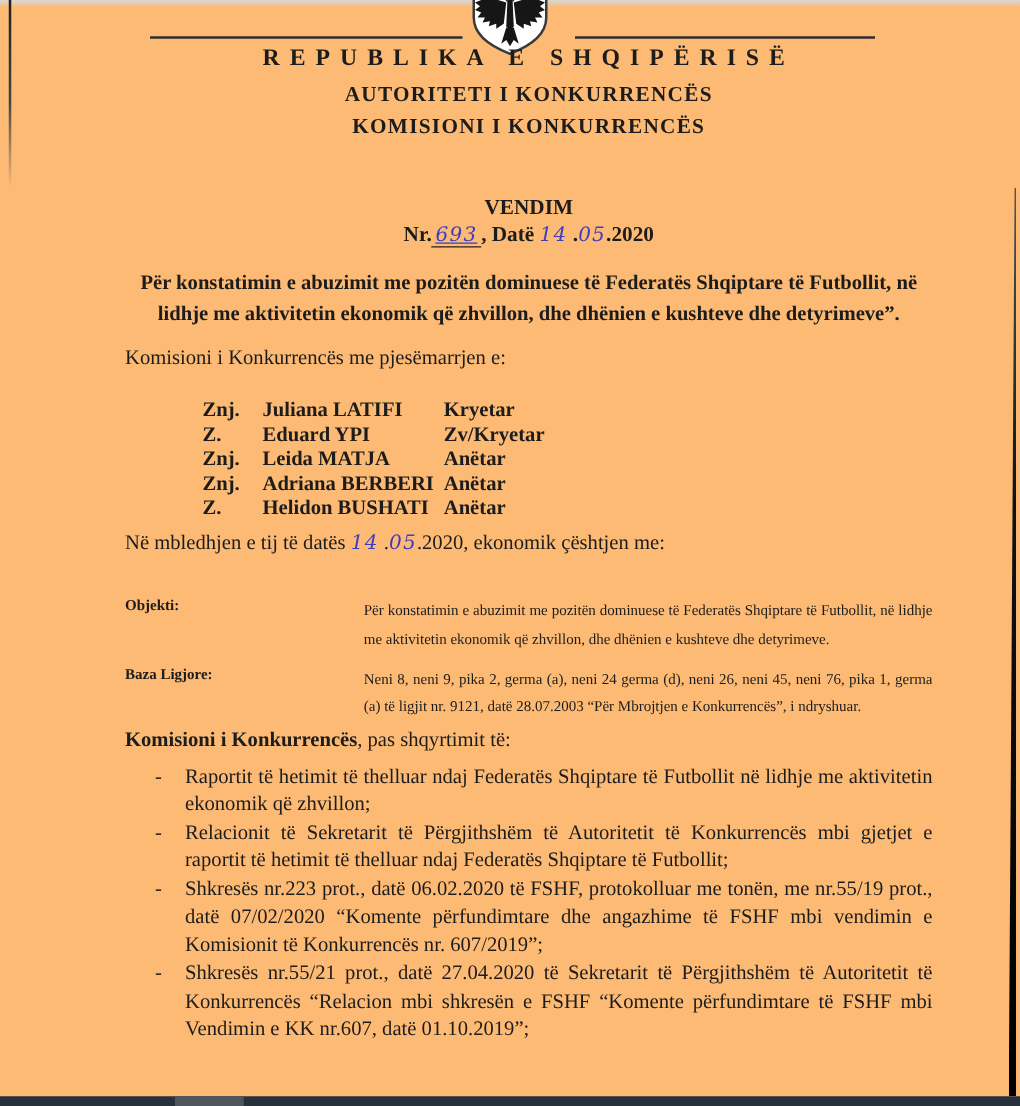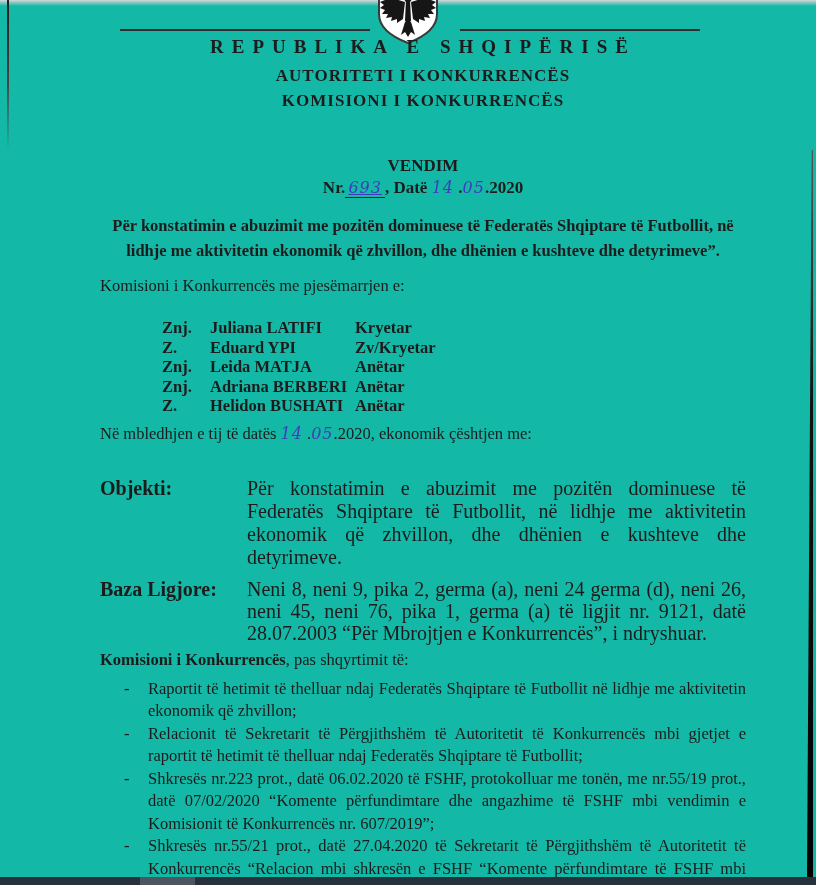--- a/index.html
+++ b/index.html
@@ -1,19 +1,19 @@
 <!DOCTYPE html>
 <html><head>
 <meta charset="utf-8">
 <style>
   html,body{margin:0;padding:0;background:#888;}
   .page{
     position:relative;
     width:816px;height:885px;
-    background:#14b8a6;
+    background:#fdba74;
     overflow:hidden;
     font-family:"Liberation Serif", serif;
     color:#1c1c1c;
   }
   
   .top-scan-shadow{position:absolute;top:0;left:0;width:100%;height:6px;
     background:linear-gradient(to bottom,#d7d7d7,rgba(255,255,255,0));}
   .left-edge-line{position:absolute;top:0;left:7px;width:2px;height:150px;
     background:linear-gradient(to bottom,#1f1f1f 0%,#444 55%,rgba(120,120,120,0) 100%);}
   .right-edge-wedge{position:absolute;top:150px;right:3px;width:6px;height:727px;
@@ -46,21 +46,21 @@
   .participation{margin-top:13px;font-size:16.5px;line-height:20px;}
 
   .members{margin-top:22px;margin-left:62px;font-size:16.5px;font-weight:bold;}
   .member-row{display:flex;line-height:19.5px;}
   .member-sal{width:48px;}
   .member-name{width:145px;}
   .member-role{flex:1;}
 
   .meeting{margin-top:7px;font-size:16.5px;line-height:22px;}
 
-  .labeled{display:flex;margin-top:32px;font-size:20px;}
+  .labeled{display:flex;margin-top:32px;font-size:12px;gap:44px;}
   .labeled.second{margin-top:9px;}
   .label-col{width:147px;font-weight:bold;flex-shrink:0;}
   .text-col{flex:1;text-align:justify;line-height:23px;}
   .text-col.tight{line-height:22px;}
 
   .lead{margin-top:6px;font-size:16.5px;line-height:20px;}
   .lead b{font-weight:bold;}
 
   .bullets{margin-top:8px;margin-left:24px;font-size:16.5px;}
   .bullet-row{display:flex;}

